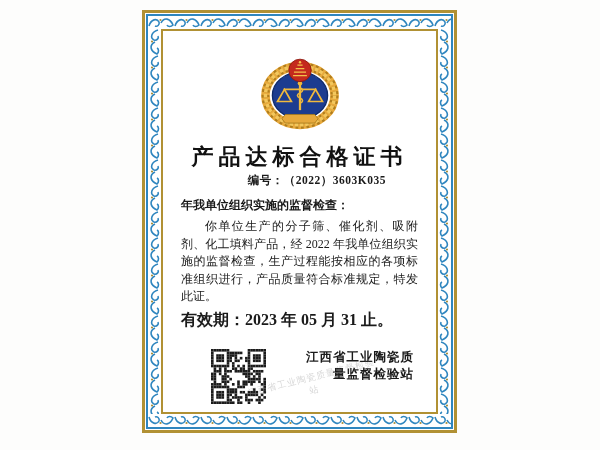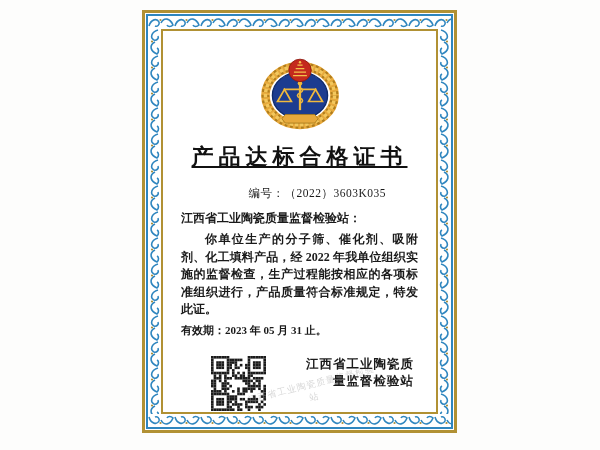--- a/index.html
+++ b/index.html
@@ -44,41 +44,40 @@
     color:#1a1a1a;
   }
   .emblem-wrap{
     text-align:center;margin-top:23px;height:76px;
   }
   .cert-title{
     margin:12px 0 0 0;
     text-align:center;
     font-size:22px;font-weight:bold;letter-spacing:5px;
     color:#111;
-    text-decoration:underline;
   }
   .cert-number{
-    margin-top:14px;
+    margin-top:1px;
     text-align:right;padding-right:32px;
-    font-size:11.5px;font-weight:normal;letter-spacing:.5px;
+    font-size:11.5px;font-weight:bold;letter-spacing:.5px;
   }
   .recipient{
     margin-top:9px;
     font-size:12px;font-weight:bold;
   }
   .body-text{
     margin-top:4px;
-    font-size:12px;font-weight:bold;
+    font-size:12px;font-weight:normal;
     line-height:17.5px;
     text-align:justify;
     text-indent:2em;
   }
   .validity{
     margin-top:4px;
-    font-size:11px;font-weight:bold;
+    font-size:16px;font-weight:bold;
   }
   .footer{
     position:relative;
     margin-top:18px;
     display:flex;align-items:flex-start;gap:32px;
   }
   .qr{
     margin-left:30px;flex:0 0 auto;
     width:55px;height:55px;background:#fff;
   }
@@ -176,21 +175,21 @@
                 <path d="M42,25 h16 M43,21 h14 M45,17 h10 M47,13 h6" stroke="#f3c14a" stroke-width="1.4" fill="none"></path>
                 <circle cx="50" cy="9.5" r="1.4" fill="#f3c14a"></circle>
 
                 <path d="M33,70 h34 l4,5 -4,5 h-34 l-4,-5 Z" fill="#e7a93c" stroke="#a87b1c" stroke-width="1"></path>
               </svg>
             </div>
 
             <h1 class="cert-title">产品达标合格证书</h1>
             <div class="cert-number">编号：（2022）3603K035</div>
 
-            <div class="recipient">江西省工业陶瓷质量监督检验站：</div>
+            <div class="recipient">年我单位组织实施的监督检查：</div>
             <div class="body-text">你单位生产的分子筛、催化剂、吸附剂、化工填料产品，经 2022 年我单位组织实施的监督检查，生产过程能按相应的各项标准组织进行，产品质量符合标准规定，特发此证。</div>
             <div class="validity">有效期：2023 年 05 月 31 止。</div>
 
             <div class="footer">
               <svg id="qr" class="qr" viewBox="0 0 21 21">
                   <rect width="21" height="21" fill="#fff"></rect>
                   <g fill="#1b1b1b">
                     <rect x="0" y="0" width="1" height="1"></rect>
                     <rect x="1" y="0" width="1" height="1"></rect>
                     <rect x="2" y="0" width="1" height="1"></rect>

